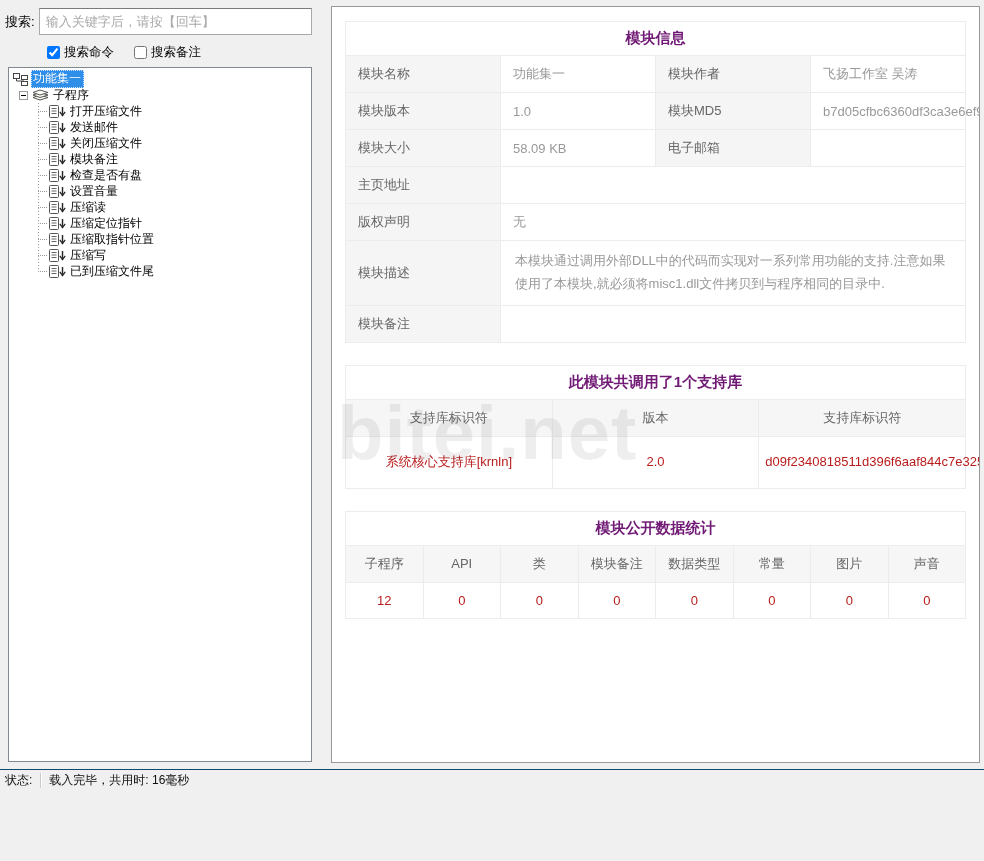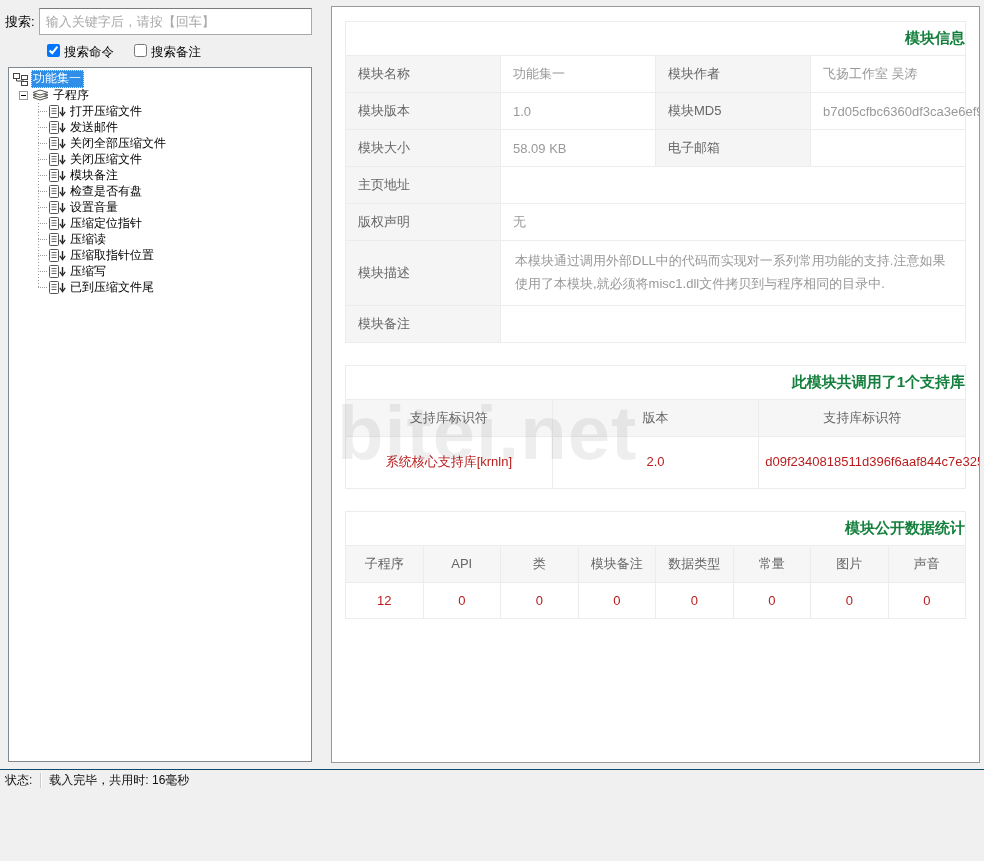--- a/index.html
+++ b/index.html
@@ -19,21 +19,21 @@
   .search-label { font-size:13px; color:#000; white-space:nowrap; margin-right:4px; }
   .search-input {
     flex:1; height:27px; margin-right:7px;
     border:1px solid #a9a9a9; border-top-color:#7b7b7b;
     padding:0 6px; font-size:13px; color:#333;
     font-family:"Liberation Sans", sans-serif;
     background:#fff; outline:none;
   }
   .search-input::placeholder { color:#a9a9a9; }
   .checkbox-row { display:flex; align-items:center; gap:20px; margin:9px 0 6px 47px; }
-  .checkbox-row label { display:flex; gap:4px; font-size:12.5px; color:#000; cursor:default; }
+  .checkbox-row label { display:flex; align-items:center; gap:4px; font-size:12.5px; color:#000; cursor:default; }
   .checkbox-row input { width:13px; height:13px; margin:0; }
 
   .tree-box {
     flex:1; margin:0 7px 7px 8px;
     background:#fff; border:1px solid #82888f;
     padding:3px 0 0 2px; overflow:hidden;
     font-size:12px; color:#000;
   }
   .tree-row { display:flex; align-items:center; height:16px; white-space:nowrap; }
   .tree-root-row { padding-left:2px; }
@@ -72,22 +72,22 @@
     position:absolute; top:388px; left:5px;
     font-size:76px; font-weight:bold; letter-spacing:1px;
     color:rgba(0,0,0,0.065);
     pointer-events:none; z-index:5; line-height:1;
     user-select:none;
   }
   table { border-collapse:collapse; table-layout:fixed; width:calc(100% - 26px); margin:14px 13px 0; font-size:13px; }
   .tbl2, .tbl3 { margin-top:22px; }
   td, th { border:1px solid #ececec; font-weight:normal; }
   .title-cell {
-    height:34px; text-align:right;
-    color:#15803d; font-weight:bold; font-size:15px;
+    height:34px; text-align:center;
+    color:#701a75; font-weight:bold; font-size:15px;
     background:#fff;
   }
   .lbl { background:#f5f5f5; color:#666; padding:9px 12px; height:36px; }
   .val { color:#999; padding:9px 12px; }
   .desc-val { line-height:1.75; padding:9px 14px; }
   .col-lbl1 { width:83px; } .col-val1 { width:90px; } .col-lbl2 { width:85px; }
   .tbl2 .hdr, .tbl3 .hdr { background:#f6f6f6; color:#666; text-align:center; height:37px; padding:6px; }
   .tbl2 .cell, .tbl3 .cell { color:#b91c1c; text-align:center; padding:8px 6px; }
   .tbl2 .cell { height:52px; line-height:1.45; }
   .tbl3 .cell { height:36px; }
@@ -176,32 +176,20 @@
           <div class="tree-row leaf-row">
             <span class="leaf-connector"></span>
             <svg class="tree-icon" width="18" height="13" viewBox="0 0 18 13">
                 <rect x="0.5" y="0.5" width="9" height="12" rx="1" fill="#fff" stroke="#555"></rect>
                 <line x1="2.5" y1="3.5" x2="7.5" y2="3.5" stroke="#666"></line>
                 <line x1="2.5" y1="6" x2="7.5" y2="6" stroke="#666"></line>
                 <line x1="2.5" y1="8.5" x2="7.5" y2="8.5" stroke="#666"></line>
                 <line x1="13.5" y1="2" x2="13.5" y2="9.5" stroke="#222" stroke-width="1.4"></line>
                 <path d="M10.8 6.8 L13.5 10.6 L16.2 6.8" fill="none" stroke="#222" stroke-width="1.2"></path>
               </svg>
-            <span class="node-label">关闭全部压缩文件</span>
-          </div>
-          <div class="tree-row leaf-row">
-            <span class="leaf-connector"></span>
-            <svg class="tree-icon" width="18" height="13" viewBox="0 0 18 13">
-                <rect x="0.5" y="0.5" width="9" height="12" rx="1" fill="#fff" stroke="#555"></rect>
-                <line x1="2.5" y1="3.5" x2="7.5" y2="3.5" stroke="#666"></line>
-                <line x1="2.5" y1="6" x2="7.5" y2="6" stroke="#666"></line>
-                <line x1="2.5" y1="8.5" x2="7.5" y2="8.5" stroke="#666"></line>
-                <line x1="13.5" y1="2" x2="13.5" y2="9.5" stroke="#222" stroke-width="1.4"></line>
-                <path d="M10.8 6.8 L13.5 10.6 L16.2 6.8" fill="none" stroke="#222" stroke-width="1.2"></path>
-              </svg>
             <span class="node-label">关闭压缩文件</span>
           </div>
           <div class="tree-row leaf-row">
             <span class="leaf-connector"></span>
             <svg class="tree-icon" width="18" height="13" viewBox="0 0 18 13">
                 <rect x="0.5" y="0.5" width="9" height="12" rx="1" fill="#fff" stroke="#555"></rect>
                 <line x1="2.5" y1="3.5" x2="7.5" y2="3.5" stroke="#666"></line>
                 <line x1="2.5" y1="6" x2="7.5" y2="6" stroke="#666"></line>
                 <line x1="2.5" y1="8.5" x2="7.5" y2="8.5" stroke="#666"></line>
                 <line x1="13.5" y1="2" x2="13.5" y2="9.5" stroke="#222" stroke-width="1.4"></line>
@@ -236,33 +224,33 @@
           <div class="tree-row leaf-row">
             <span class="leaf-connector"></span>
             <svg class="tree-icon" width="18" height="13" viewBox="0 0 18 13">
                 <rect x="0.5" y="0.5" width="9" height="12" rx="1" fill="#fff" stroke="#555"></rect>
                 <line x1="2.5" y1="3.5" x2="7.5" y2="3.5" stroke="#666"></line>
                 <line x1="2.5" y1="6" x2="7.5" y2="6" stroke="#666"></line>
                 <line x1="2.5" y1="8.5" x2="7.5" y2="8.5" stroke="#666"></line>
                 <line x1="13.5" y1="2" x2="13.5" y2="9.5" stroke="#222" stroke-width="1.4"></line>
                 <path d="M10.8 6.8 L13.5 10.6 L16.2 6.8" fill="none" stroke="#222" stroke-width="1.2"></path>
               </svg>
+            <span class="node-label">压缩读</span>
+          </div>
+          <div class="tree-row leaf-row">
+            <span class="leaf-connector"></span>
+            <svg class="tree-icon" width="18" height="13" viewBox="0 0 18 13">
+                <rect x="0.5" y="0.5" width="9" height="12" rx="1" fill="#fff" stroke="#555"></rect>
+                <line x1="2.5" y1="3.5" x2="7.5" y2="3.5" stroke="#666"></line>
+                <line x1="2.5" y1="6" x2="7.5" y2="6" stroke="#666"></line>
+                <line x1="2.5" y1="8.5" x2="7.5" y2="8.5" stroke="#666"></line>
+                <line x1="13.5" y1="2" x2="13.5" y2="9.5" stroke="#222" stroke-width="1.4"></line>
+                <path d="M10.8 6.8 L13.5 10.6 L16.2 6.8" fill="none" stroke="#222" stroke-width="1.2"></path>
+              </svg>
             <span class="node-label">压缩定位指针</span>
-          </div>
-          <div class="tree-row leaf-row">
-            <span class="leaf-connector"></span>
-            <svg class="tree-icon" width="18" height="13" viewBox="0 0 18 13">
-                <rect x="0.5" y="0.5" width="9" height="12" rx="1" fill="#fff" stroke="#555"></rect>
-                <line x1="2.5" y1="3.5" x2="7.5" y2="3.5" stroke="#666"></line>
-                <line x1="2.5" y1="6" x2="7.5" y2="6" stroke="#666"></line>
-                <line x1="2.5" y1="8.5" x2="7.5" y2="8.5" stroke="#666"></line>
-                <line x1="13.5" y1="2" x2="13.5" y2="9.5" stroke="#222" stroke-width="1.4"></line>
-                <path d="M10.8 6.8 L13.5 10.6 L16.2 6.8" fill="none" stroke="#222" stroke-width="1.2"></path>
-              </svg>
-            <span class="node-label">压缩读</span>
           </div>
           <div class="tree-row leaf-row">
             <span class="leaf-connector"></span>
             <svg class="tree-icon" width="18" height="13" viewBox="0 0 18 13">
                 <rect x="0.5" y="0.5" width="9" height="12" rx="1" fill="#fff" stroke="#555"></rect>
                 <line x1="2.5" y1="3.5" x2="7.5" y2="3.5" stroke="#666"></line>
                 <line x1="2.5" y1="6" x2="7.5" y2="6" stroke="#666"></line>
                 <line x1="2.5" y1="8.5" x2="7.5" y2="8.5" stroke="#666"></line>
                 <line x1="13.5" y1="2" x2="13.5" y2="9.5" stroke="#222" stroke-width="1.4"></line>
                 <path d="M10.8 6.8 L13.5 10.6 L16.2 6.8" fill="none" stroke="#222" stroke-width="1.2"></path>

